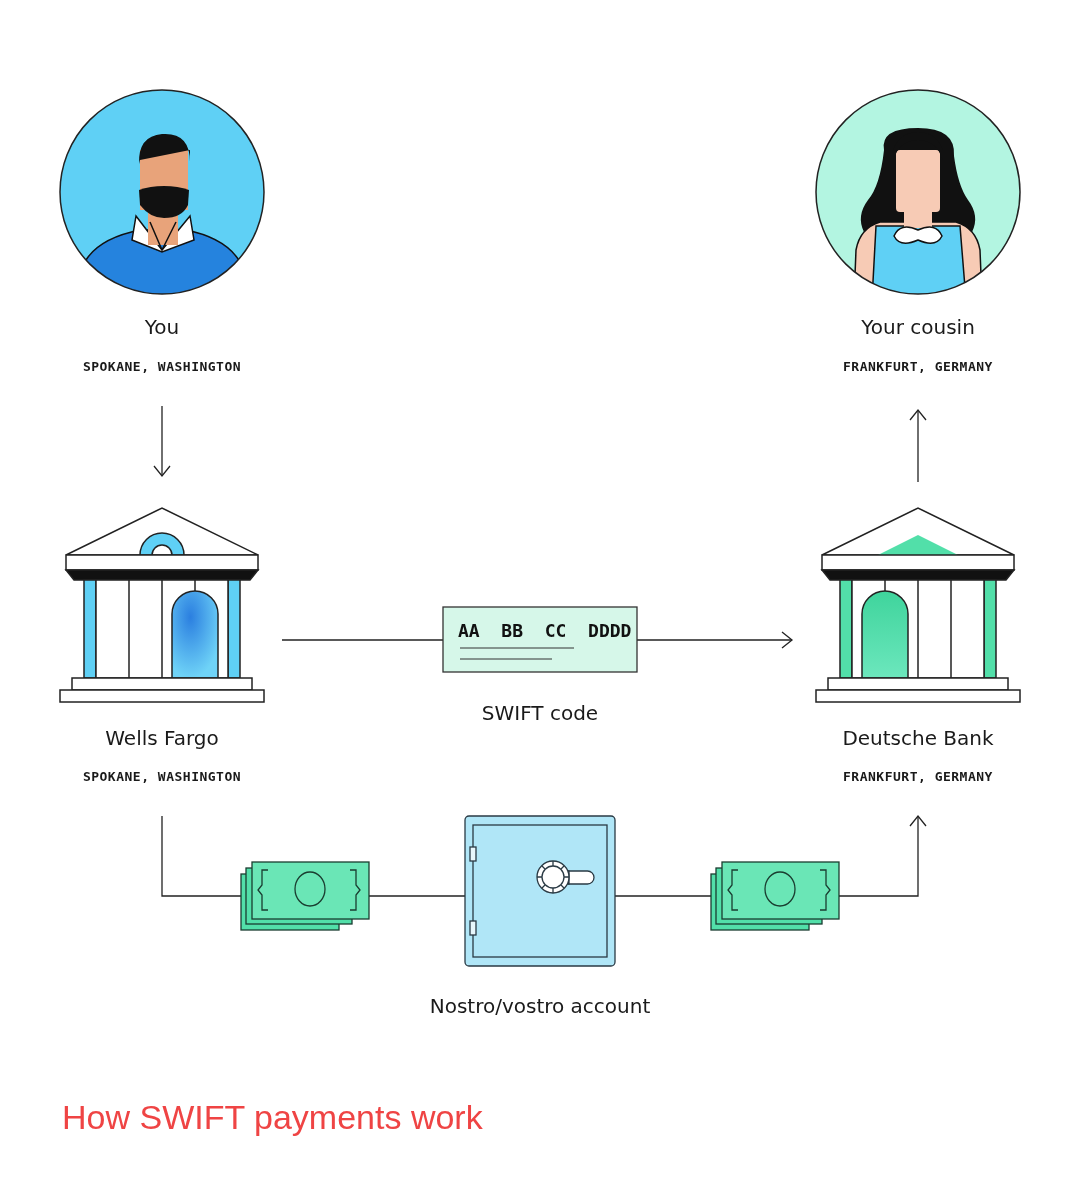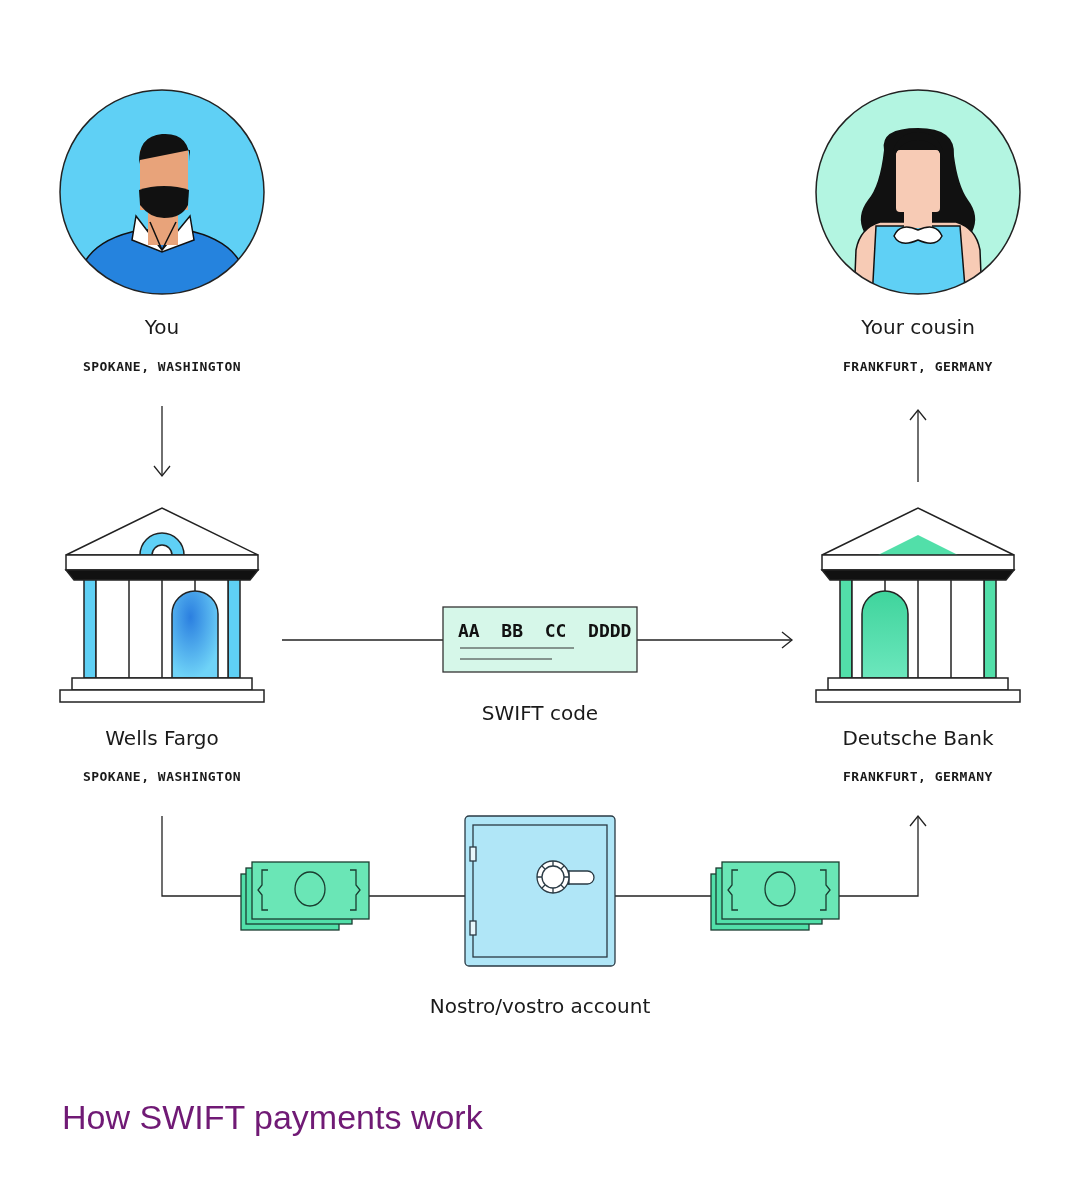--- a/index.html
+++ b/index.html
@@ -1,21 +1,21 @@
 <!DOCTYPE html>
 <html><head>
 <meta charset="utf-8">
 <style>
   html, body { margin:0; padding:0; background:#ffffff; }
   body { width:1080px; height:1191px; position:relative; overflow:hidden; font-family:"Liberation Sans", sans-serif; }
   svg { position:absolute; left:0; top:0; }
   .name { font-family:"DejaVu Sans", sans-serif; font-size:20px; fill:#1a1a1a; }
   .loc { font-family:"DejaVu Sans Mono", monospace; font-size:13px; font-weight:bold; fill:#1a1a1a; letter-spacing:0.5px; }
   .code { font-family:"DejaVu Sans Mono", monospace; font-size:18px; font-weight:bold; fill:#111; }
-  .caption { position:absolute; left:62px; top:1098px; font-family:"Liberation Sans", sans-serif; font-size:34px; color:#701a75; }
+  .caption { position:absolute; left:62px; top:1098px; font-family:"Liberation Sans", sans-serif; font-size:34px; color:#ef4444; }
 </style>
 </head>
 <body>
 
 <svg width="1080" height="1191" viewBox="0 0 1080 1191">
   <defs>
     <radialGradient id="doorBlue" cx="40%" cy="30%" r="70%">
       <stop offset="0%" stop-color="#2b7fe0"></stop>
         <stop offset="100%" stop-color="#6fd3f7"></stop>
     </radialGradient>

